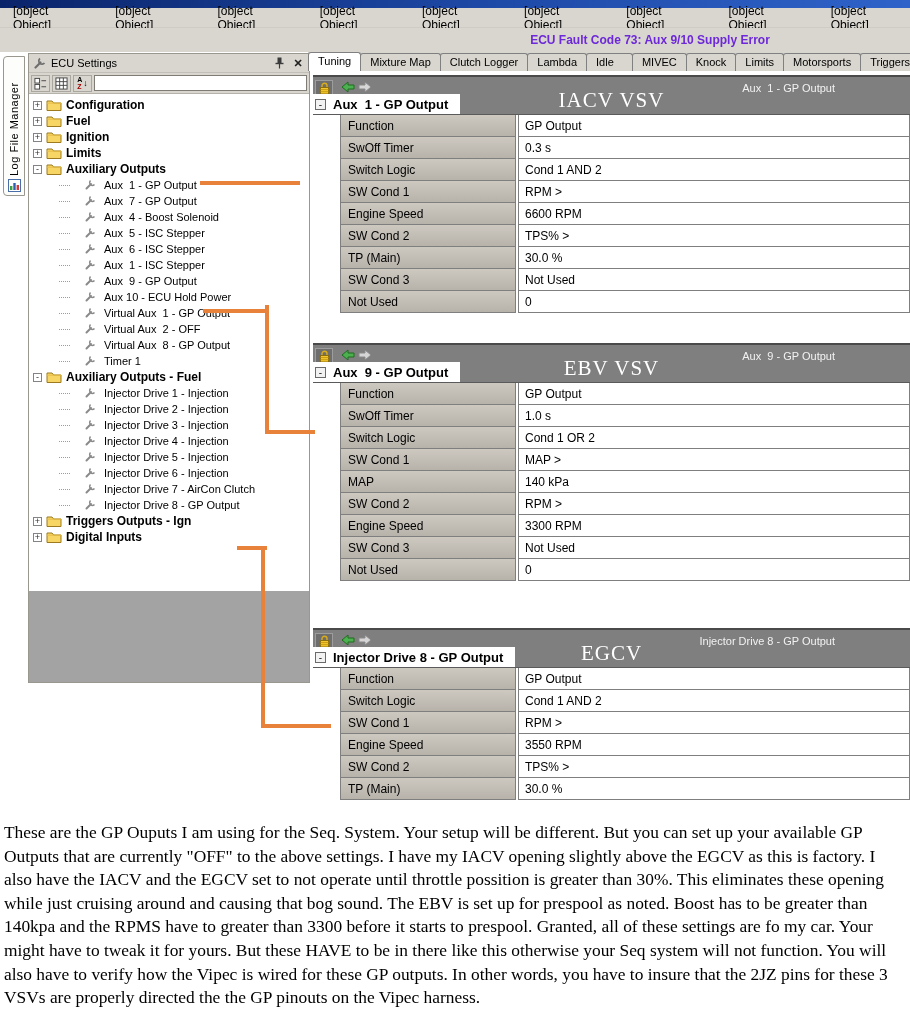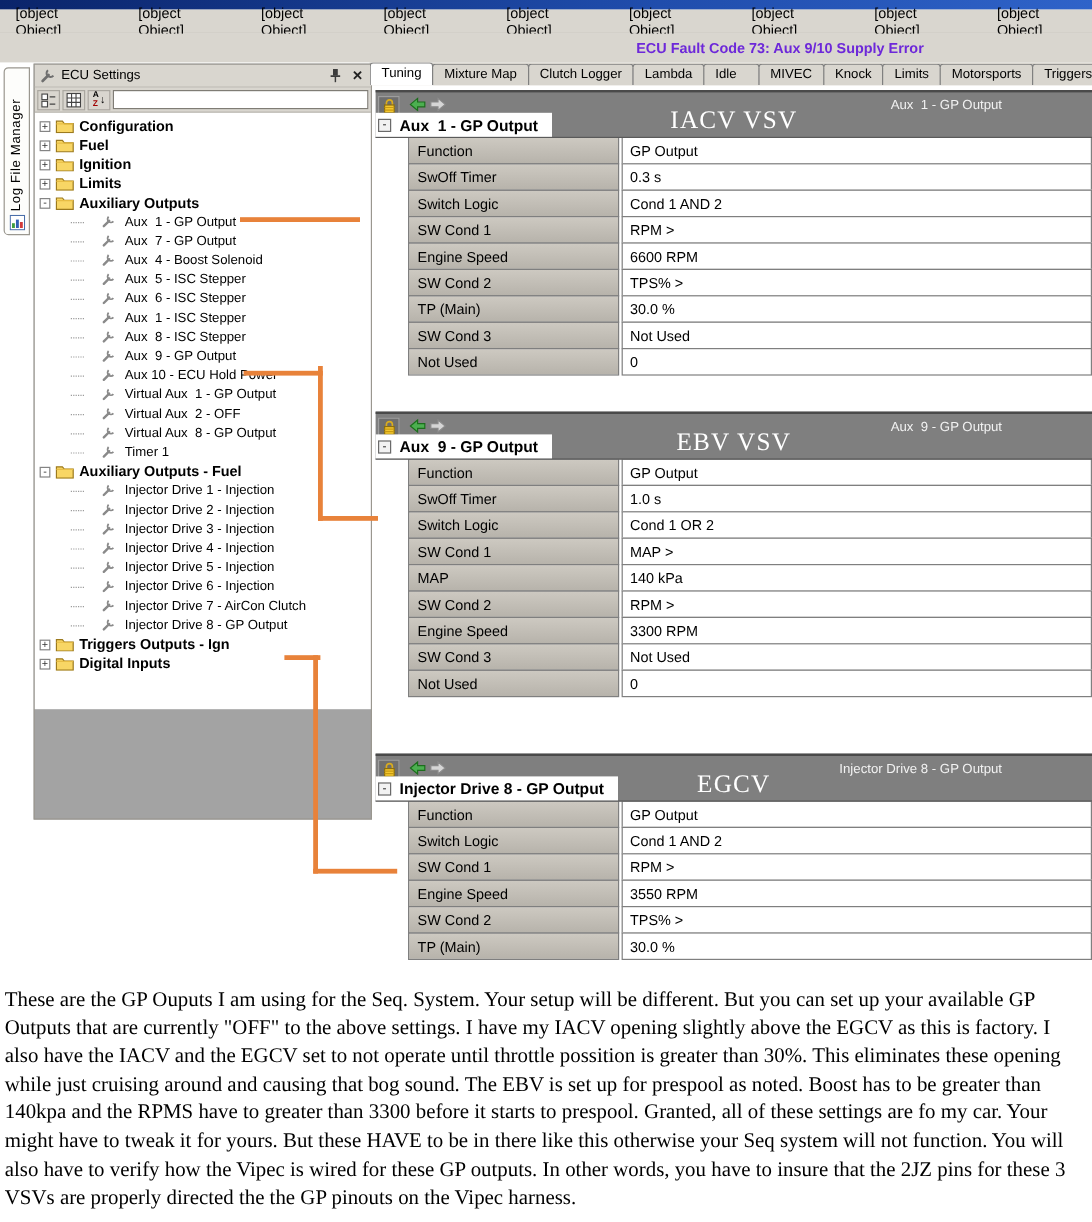--- a/index.html
+++ b/index.html
@@ -333,31 +333,20 @@
         <span class="node-icon">
           
           <svg class="wrench-svg" width="12" height="12" viewBox="0 0 12 12">
             <path d="M2.5 9.5 L7 5" stroke="#8a8a8a" stroke-width="2" stroke-linecap="round"></path>
             <path d="M6.5 1.5 a2.8 2.8 0 1 0 4 4" fill="none" stroke="#8a8a8a" stroke-width="1.5"></path>
           </svg>
         </span>
         <span class="node-label">Aux  1 - ISC Stepper</span>
       </div>
 
-      <div class="tree-node" data-level="1" data-icon="wrench" data-bold="false">
-        <span class="toggle"></span>
-        <span class="node-icon">
-          
-          <svg class="wrench-svg" width="12" height="12" viewBox="0 0 12 12">
-            <path d="M2.5 9.5 L7 5" stroke="#8a8a8a" stroke-width="2" stroke-linecap="round"></path>
-            <path d="M6.5 1.5 a2.8 2.8 0 1 0 4 4" fill="none" stroke="#8a8a8a" stroke-width="1.5"></path>
-          </svg>
-        </span>
-        <span class="node-label">Aux  8 - ISC Stepper</span>
-      </div>
 
       <div class="tree-node" data-level="1" data-icon="wrench" data-bold="false">
         <span class="toggle"></span>
         <span class="node-icon">
           
           <svg class="wrench-svg" width="12" height="12" viewBox="0 0 12 12">
             <path d="M2.5 9.5 L7 5" stroke="#8a8a8a" stroke-width="2" stroke-linecap="round"></path>
             <path d="M6.5 1.5 a2.8 2.8 0 1 0 4 4" fill="none" stroke="#8a8a8a" stroke-width="1.5"></path>
           </svg>
         </span>

